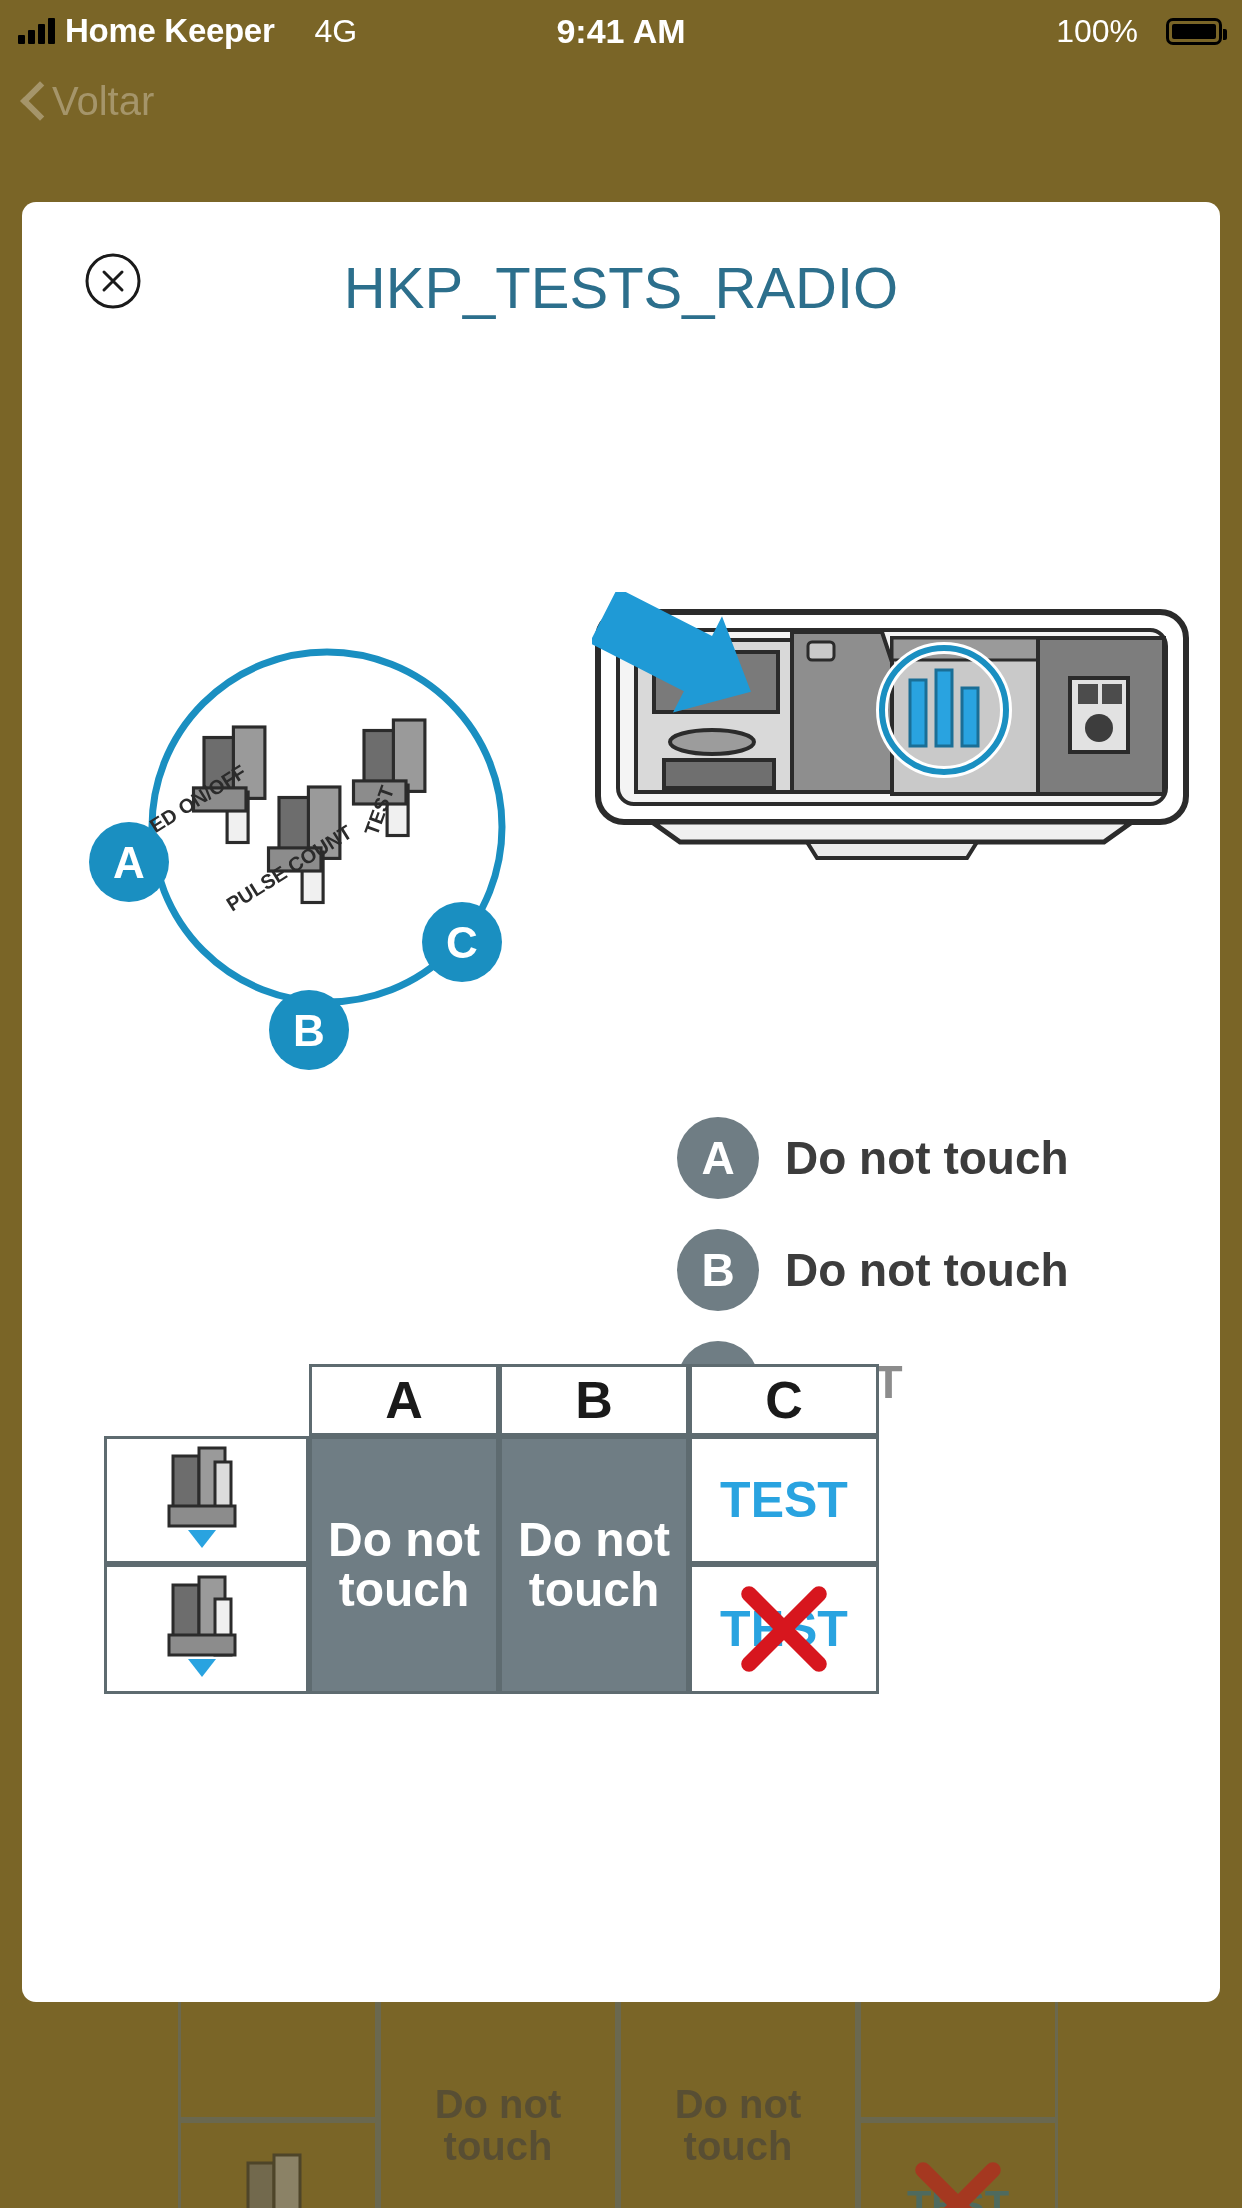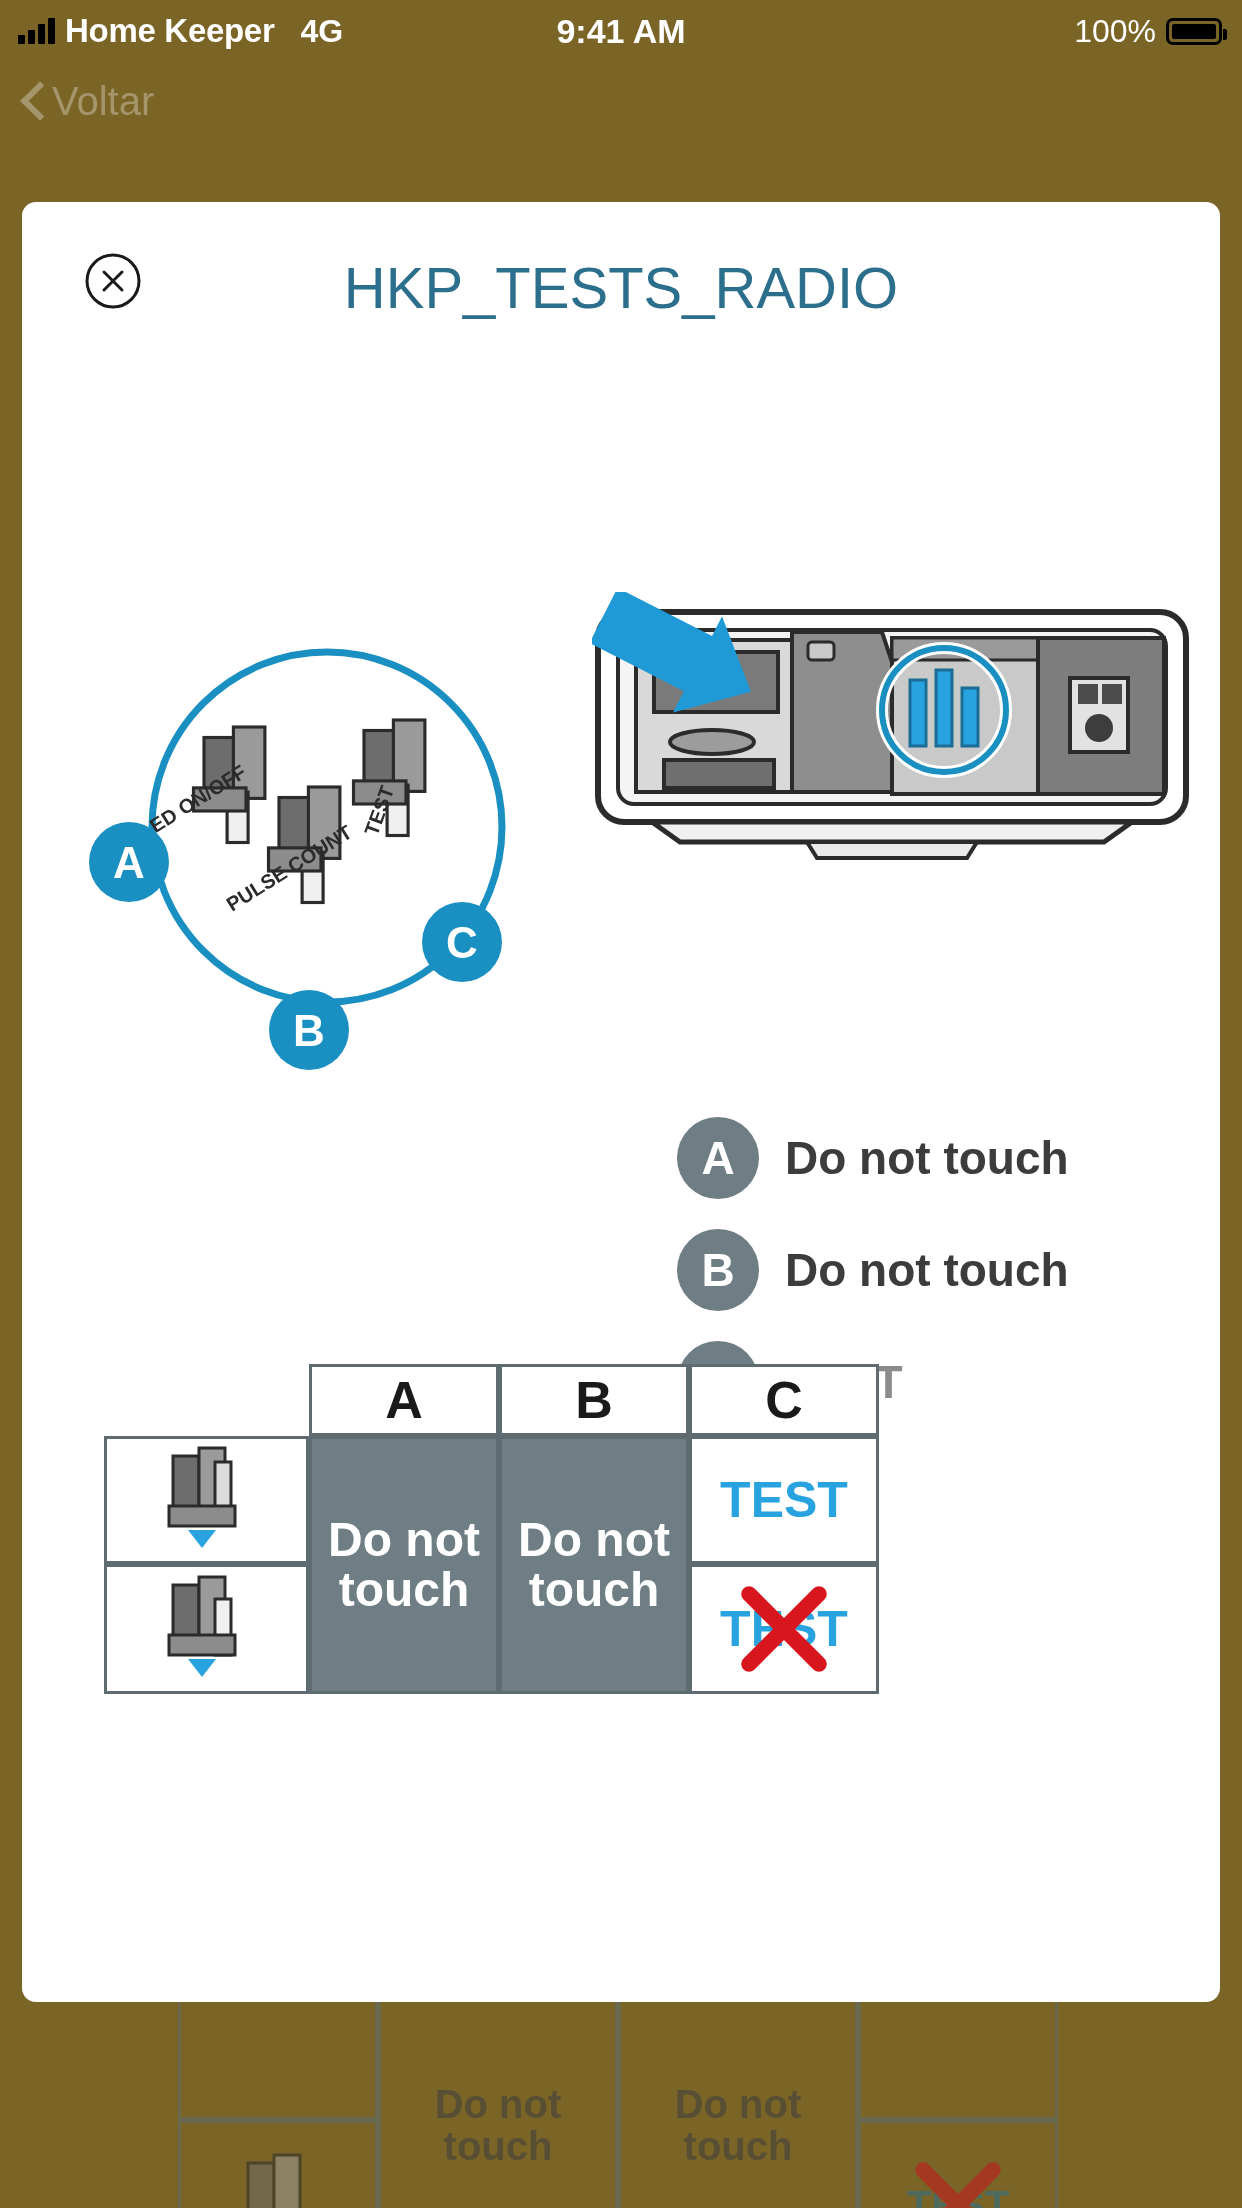--- a/index.html
+++ b/index.html
@@ -26,28 +26,28 @@
     font-weight: 600;
   }
   .sb-left { display: flex; align-items: center; gap: 10px; margin-left: 18px; }
   .signal { display: flex; align-items: flex-end; gap: 3px; height: 26px; }
   .signal i { display: block; width: 7px; background: #000; border-radius: 1px; }
   .signal i:nth-child(1) { height: 9px; }
   .signal i:nth-child(2) { height: 14px; }
   .signal i:nth-child(3) { height: 20px; }
   .signal i:nth-child(4) { height: 26px; }
   .sb-carrier { font-size: 33px; font-weight: 600; letter-spacing: -0.3px; }
-  .sb-net { font-size: 32px; font-weight: 700; margin-left: 16px; }
+  .sb-net { font-size: 32px; font-weight: 400; margin-left: 30px; }
   .sb-time {
     position: absolute; left: 0; right: 0; text-align: center;
     font-size: 34px; font-weight: 600;
   }
   .sb-right {
     margin-left: auto; margin-right: 20px;
-    display: flex; align-items: center; gap: 10px;
+    display: flex; align-items: center; gap: 28px;
     font-size: 32px; font-weight: 500;
   }
   .battery {
     width: 56px; height: 27px;
     border: 3px solid #000; border-radius: 7px;
     position: relative; padding: 3px;
   }
   .battery::after {
     content: ""; position: absolute; right: -8px; top: 8px;
     width: 4px; height: 11px; background: #000; border-radius: 0 2px 2px 0;

